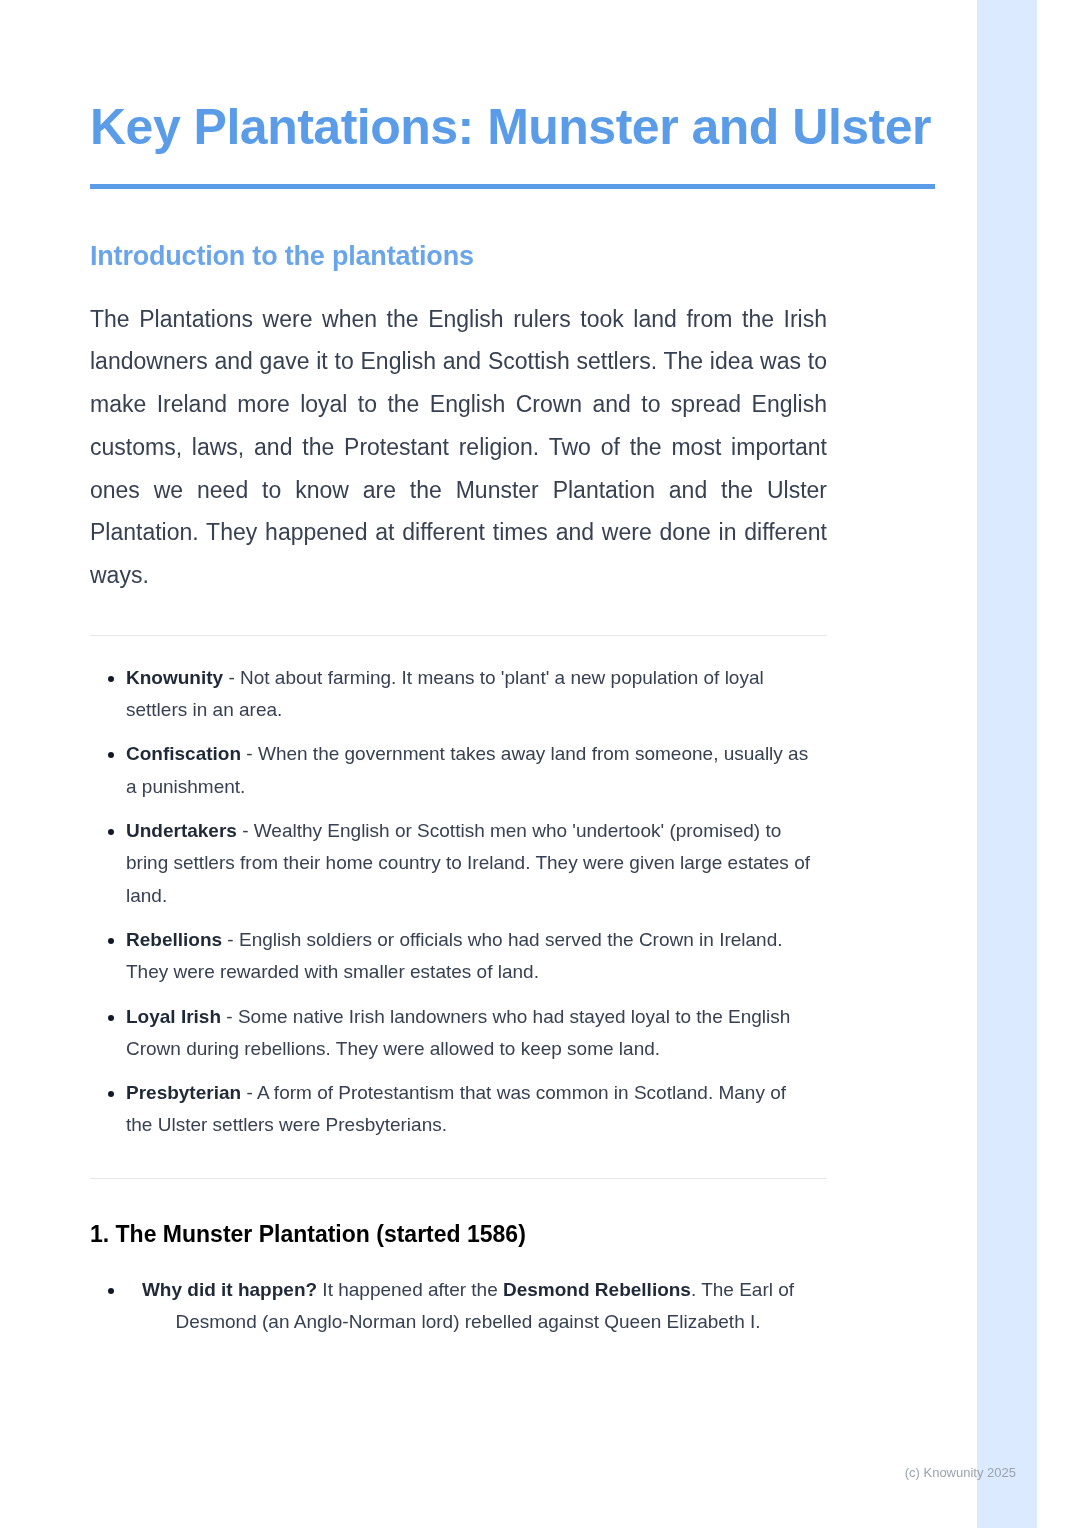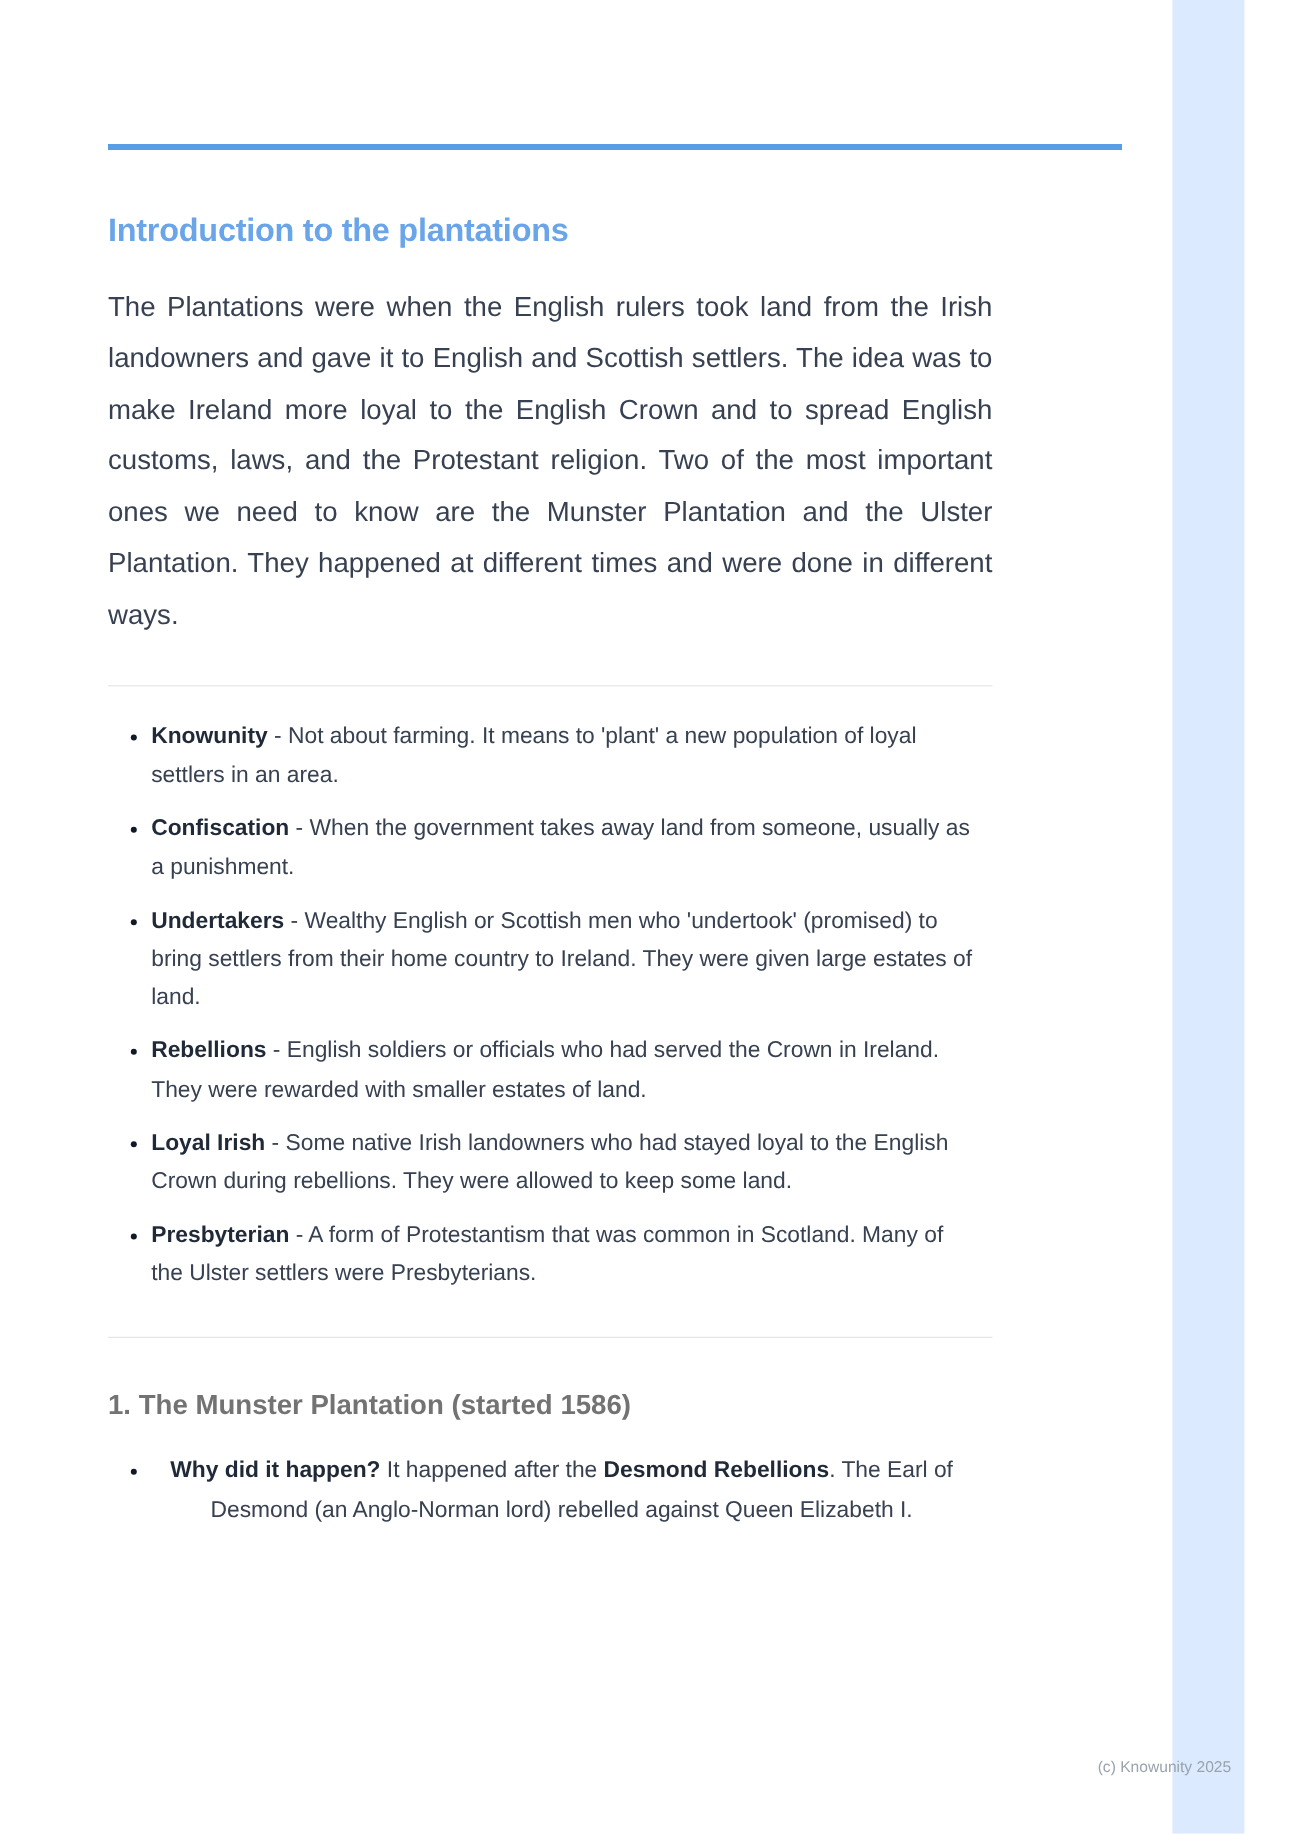--- a/index.html
+++ b/index.html
@@ -42,21 +42,21 @@
   }
   h2.section-heading {
     font-size: 27px;
     font-weight: 800;
     color: #6aa5ea;
     letter-spacing: -0.2px;
   }
   h3.sub-heading {
     font-size: 23px;
     font-weight: 700;
-    color: #737373;
+    color: #000000;
   }
   .h2-intro { margin-top: 52px; }
   .h2-keywords { margin-top: 30px; }
   .h2-detail { margin-top: 38px; }
   .sub-munster { margin-top: 42px; }
   p.body-text {
     margin-top: 26px;
     width: 737px;
     font-size: 23px;
     line-height: 1.86;
@@ -84,34 +84,35 @@
     color: #374151;
   }
   ul.bullet-list li::marker { color: #111827; }
   .term, .bold-run {
     font-weight: 700;
     color: #1f2937;
   }
   ul.detail-list { margin-top: 26px; margin-bottom: 0; text-align: center; }
   .watermark {
     position: absolute;
-    right: 54px;
+    right: 64px;
     bottom: 48px;
     font-size: 13px;
     color: #9aa3ad;
     z-index: 2;
   }
 </style>
 </head>
 <body>
 
 <div class="side-accent"></div>
 
 <div class="content">
 
+  <h1 class="page-title">Key Plantations: Munster and Ulster</h1>
   <div class="title-rule"></div>
 
   <h2 class="section-heading h2-intro">Introduction to the plantations</h2>
   <p class="body-text">The Plantations were when the English rulers took land from the Irish landowners and gave it to English and Scottish settlers. The idea was to make Ireland more loyal to the English Crown and to spread English customs, laws, and the Protestant religion. Two of the most important ones we need to know are the Munster Plantation and the Ulster Plantation. They happened at different times and were done in different ways.</p>
 
   <div class="divider"></div>
 
 
   <ul class="bullet-list">
     <li><span class="term">Knowunity</span><span> - Not about farming. It means to 'plant' a new population of loyal settlers in an area.</span></li>

